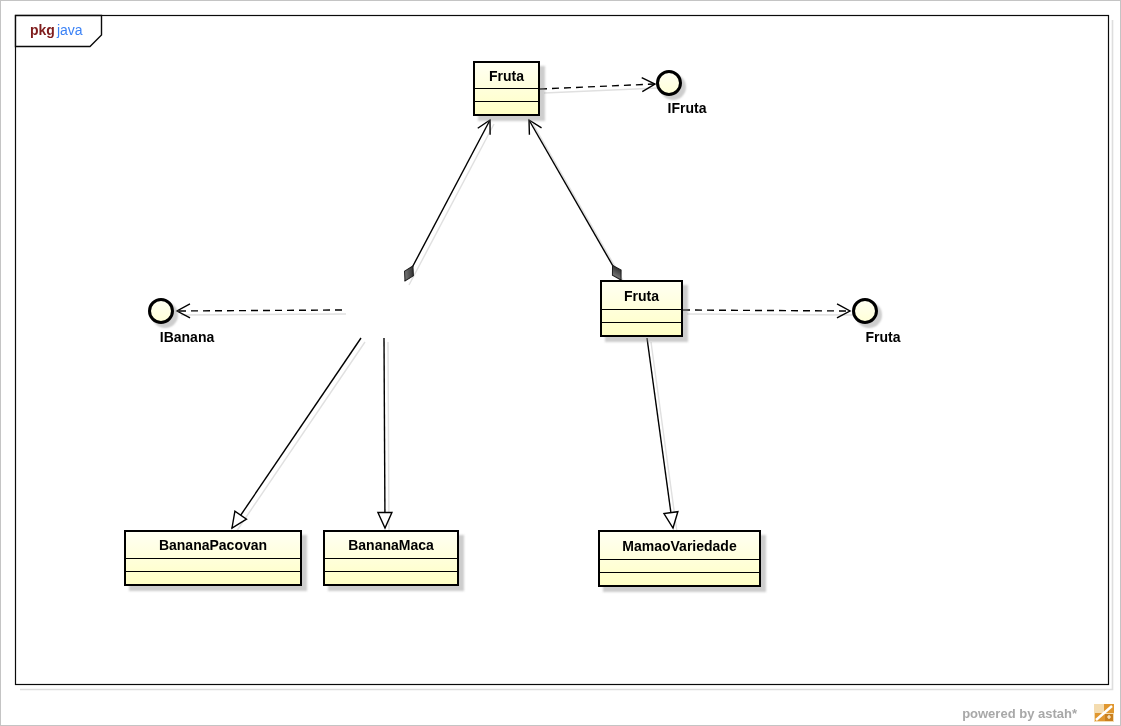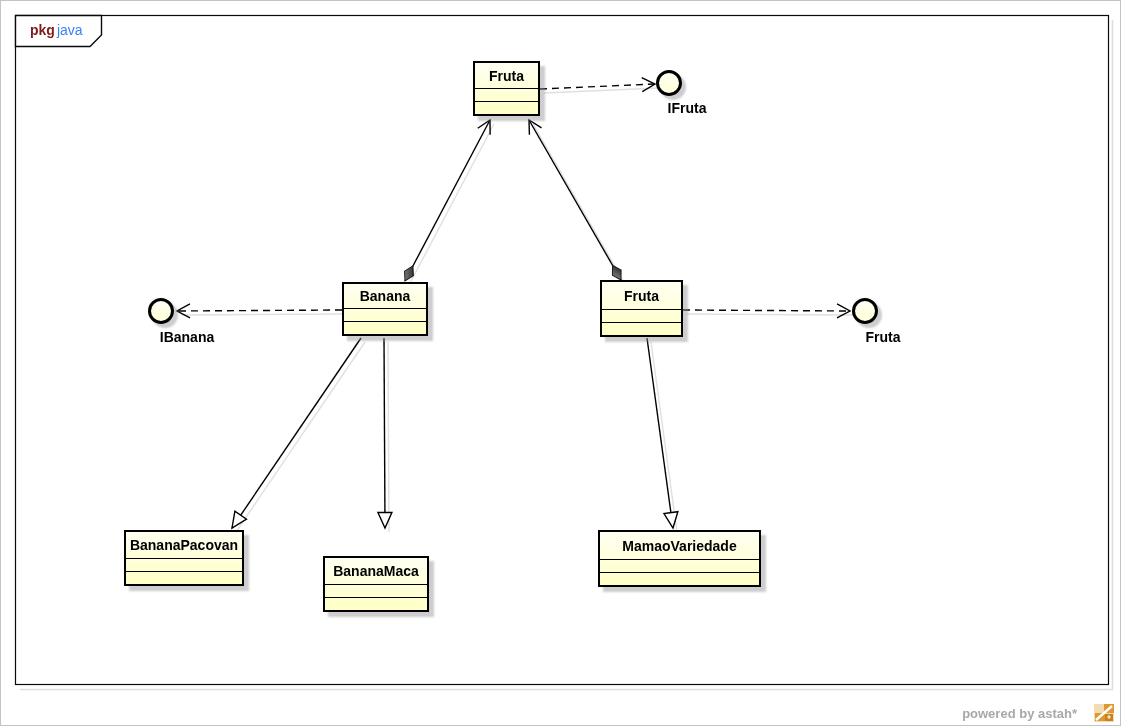--- a/index.html
+++ b/index.html
@@ -102,39 +102,34 @@
   <div class="tab-text">
     <span class="kw">pkg</span><span class="nm">java</span>
   </div>
 
   <div class="clsbox" style="left:472px;top:60px;width:67px;height:55px">
     <div class="cls-title">Fruta</div>
     <div class="cls-row"></div>
     <div class="cls-row"></div>
   </div>
 
-  <div class="clsbox" style="left:341px;top:281px;width:86px;height:54px">
-    <div class="cls-title">Banana</div>
-    <div class="cls-row"></div>
-    <div class="cls-row"></div>
-  </div>
 
   <div class="clsbox" style="left:599px;top:279px;width:83px;height:57px">
     <div class="cls-title">Fruta</div>
     <div class="cls-row"></div>
     <div class="cls-row"></div>
   </div>
 
-  <div class="clsbox" style="left:123px;top:529px;width:120px;height:56px">
+  <div class="clsbox" style="left:123px;top:529px;width:178px;height:56px">
     <div class="cls-title">BananaPacovan</div>
     <div class="cls-row"></div>
     <div class="cls-row"></div>
   </div>
 
-  <div class="clsbox" style="left:322px;top:555px;width:106px;height:56px">
+  <div class="clsbox" style="left:322px;top:529px;width:136px;height:56px">
     <div class="cls-title">BananaMaca</div>
     <div class="cls-row"></div>
     <div class="cls-row"></div>
   </div>
 
   <div class="clsbox" style="left:597px;top:529px;width:163px;height:57px">
     <div class="cls-title">MamaoVariedade</div>
     <div class="cls-row"></div>
     <div class="cls-row"></div>
   </div>

